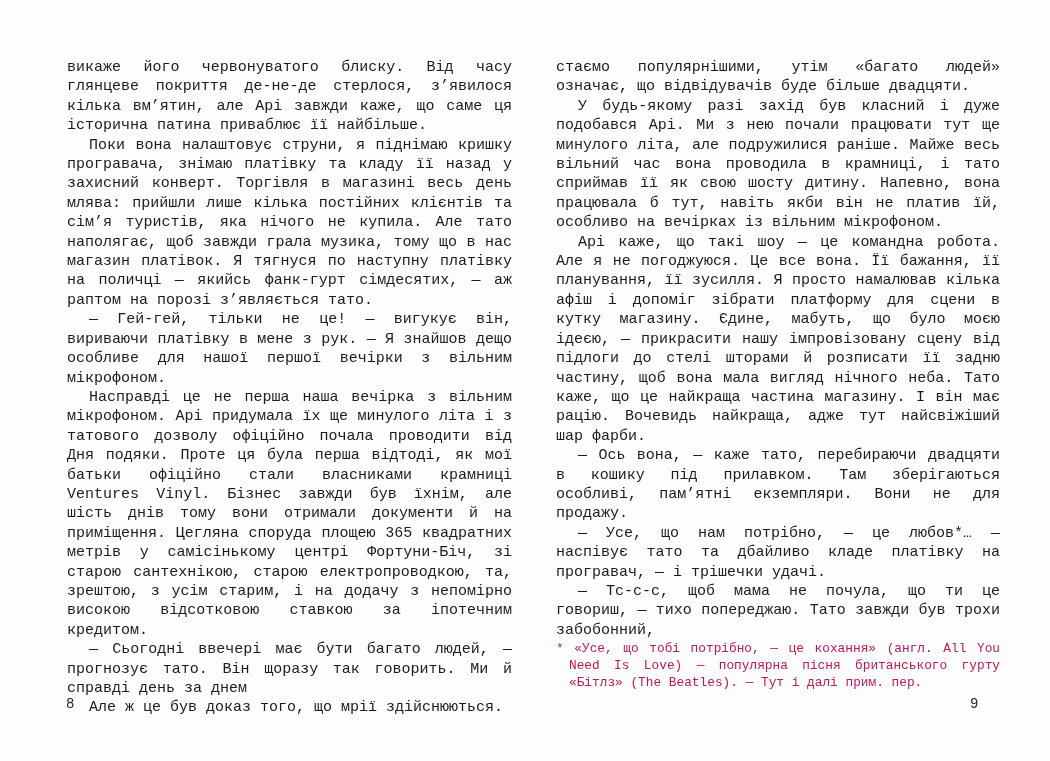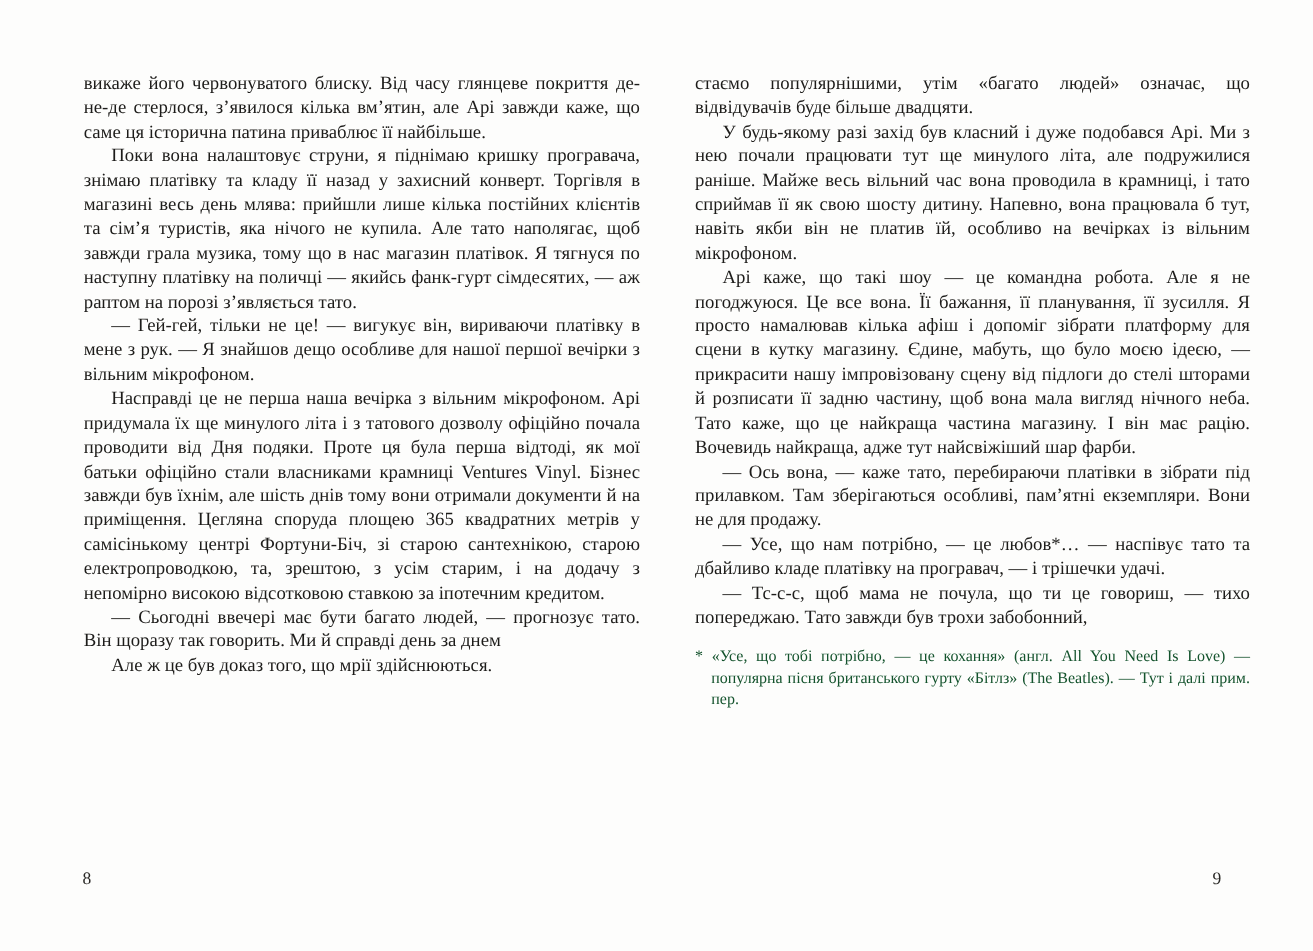--- a/index.html
+++ b/index.html
@@ -6,43 +6,44 @@
   html, body { background: #ffffff; }
   body { font-family: "Liberation Serif", "DejaVu Serif", serif; }
 
   .screenshot {
     position: relative;
     width: 1050px;
     height: 761px;
     background: #fdfdfc;
     overflow: hidden;
     color: #1d1c1a;
+    font-family: Liberation Mono, monospace;
   }
 
   .page-body {
     position: absolute;
     top: 58px;
     font-size: 15px;
     line-height: 19.4px;
     text-align: justify;
   }
   .left-body  { left: 67px;  width: 445px; }
   .right-body { left: 556px; width: 444px; }
 
   .page-body .para { text-indent: 22px; }
   .page-body .para.no-indent { text-indent: 0; }
 
   .footnote {
-    margin-top: 13px;
+    margin-top: 0;
     font-size: 12.8px;
     line-height: 17px;
     text-align: justify;
     padding-left: 13px;
     text-indent: -13px;
-    color: #14532d;
+    color: #be185d;
   }
 
   .page-num {
     position: absolute;
     top: 696px;
     font-size: 14px;
     color: #2a2926;
   }
   .page-num-left  { left: 66px; }
   .page-num-right { left: 970px; }
@@ -59,21 +60,21 @@
       <p class="para">Насправді це не перша наша вечірка з вільним мікрофоном. Арі придумала їх ще минулого літа і з татового дозволу офіційно почала проводити від Дня подяки. Проте ця була перша відтоді, як мої батьки офіційно стали власниками крамниці Ventures Vinyl. Бізнес завжди був їхнім, але шість днів тому вони отримали документи й на приміщення. Цегляна споруда площею 365 квадратних метрів у самісінькому центрі Фортуни-Біч, зі старою сантехнікою, старою електропроводкою, та, зрештою, з усім старим, і на додачу з непомірно високою відсотковою ставкою за іпотечним кредитом.</p>
       <p class="para">— Сьогодні ввечері має бути багато людей, — прогнозує тато. Він щоразу так говорить. Ми й справді день за днем</p>
       <p class="para">Але ж це був доказ того, що мрії здійснюються.</p>
     </div>
 
   <div class="page-body right-body">
     <div>
         <p class="para no-indent">стаємо популярнішими, утім «багато людей» означає, що відвідувачів буде більше двадцяти.</p>
         <p class="para">У будь-якому разі захід був класний і дуже подобався Арі. Ми з нею почали працювати тут ще минулого літа, але подружилися раніше. Майже весь вільний час вона проводила в крамниці, і тато сприймав її як свою шосту дитину. Напевно, вона працювала б тут, навіть якби він не платив їй, особливо на вечірках із вільним мікрофоном.</p>
         <p class="para">Арі каже, що такі шоу — це командна робота. Але я не погоджуюся. Це все вона. Її бажання, її планування, її зусилля. Я просто намалював кілька афіш і допоміг зібрати платформу для сцени в кутку магазину. Єдине, мабуть, що було моєю ідеєю, — прикрасити нашу імпровізовану сцену від підлоги до стелі шторами й розписати її задню частину, щоб вона мала вигляд нічного неба. Тато каже, що це найкраща частина магазину. І він має рацію. Вочевидь найкраща, адже тут найсвіжіший шар фарби.</p>
-        <p class="para">— Ось вона, — каже тато, перебираючи платівки в зібрати під прилавком. Там зберігаються особливі, пам’ятні екземпляри. Вони не для продажу.</p>
+        <p class="para">— Ось вона, — каже тато, перебираючи двадцяти в кошику під прилавком. Там зберігаються особливі, пам’ятні екземпляри. Вони не для продажу.</p>
         <p class="para">— Усе, що нам потрібно, — це любов*… — наспівує тато та дбайливо кладе платівку на програвач, — і трішечки удачі.</p>
         <p class="para">— Тс-с-с, щоб мама не почула, що ти це говориш, — тихо попереджаю. Тато завжди був трохи забобонний,</p>
       </div>
     <div class="footnote">* «Усе, що тобі потрібно, — це кохання» (англ. All You Need Is Love) — популярна пісня британського гурту «Бітлз» (The Beatles). — Тут і далі прим. пер.</div>
   </div>
 
   <div class="page-num page-num-left">8</div>
 
   <div class="page-num page-num-right">9</div>
 

